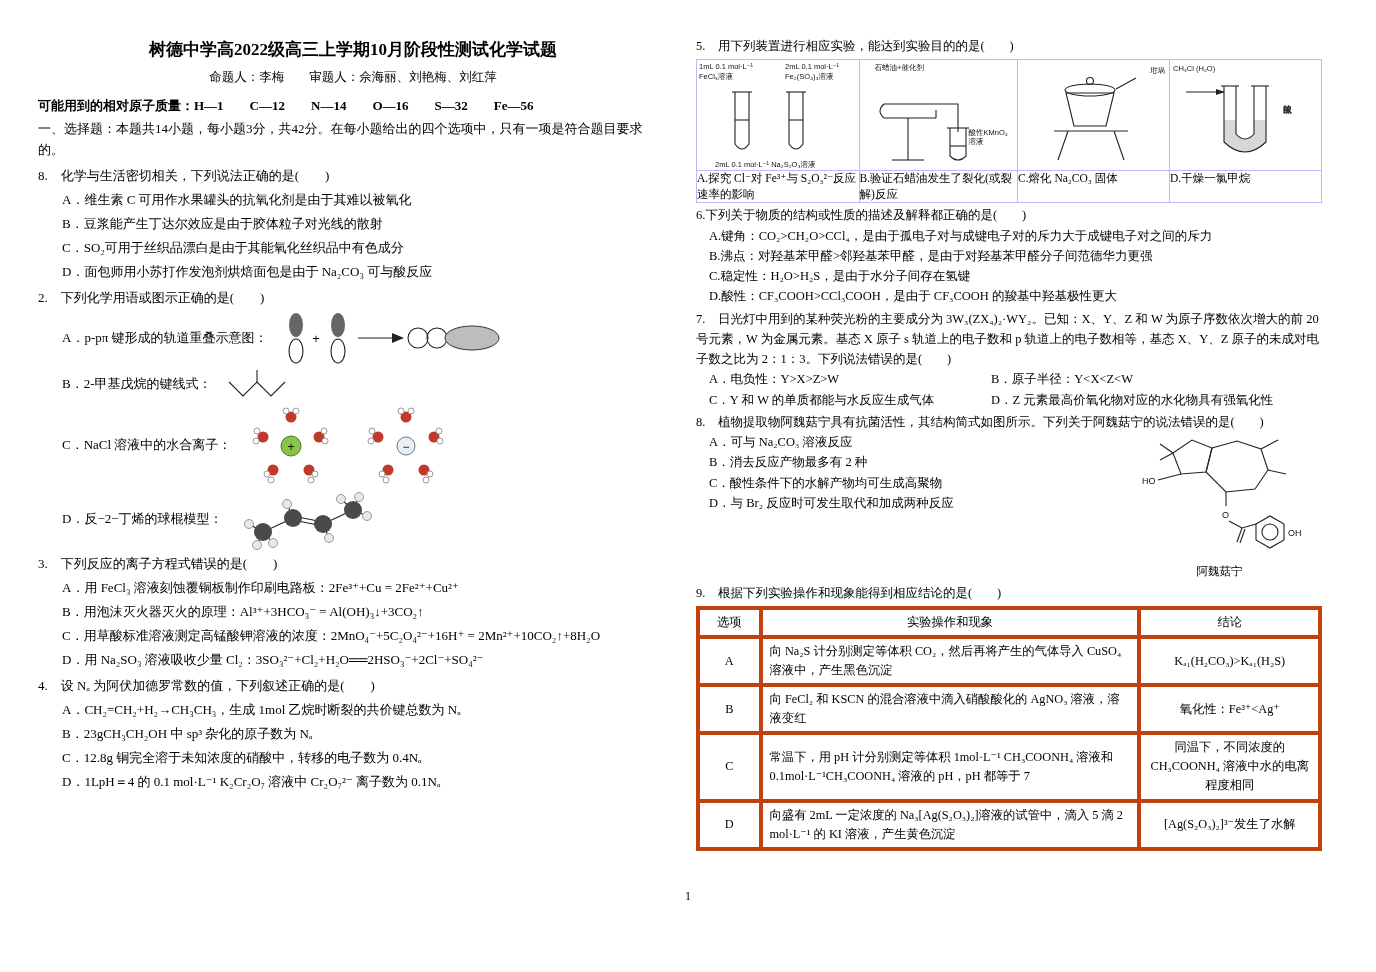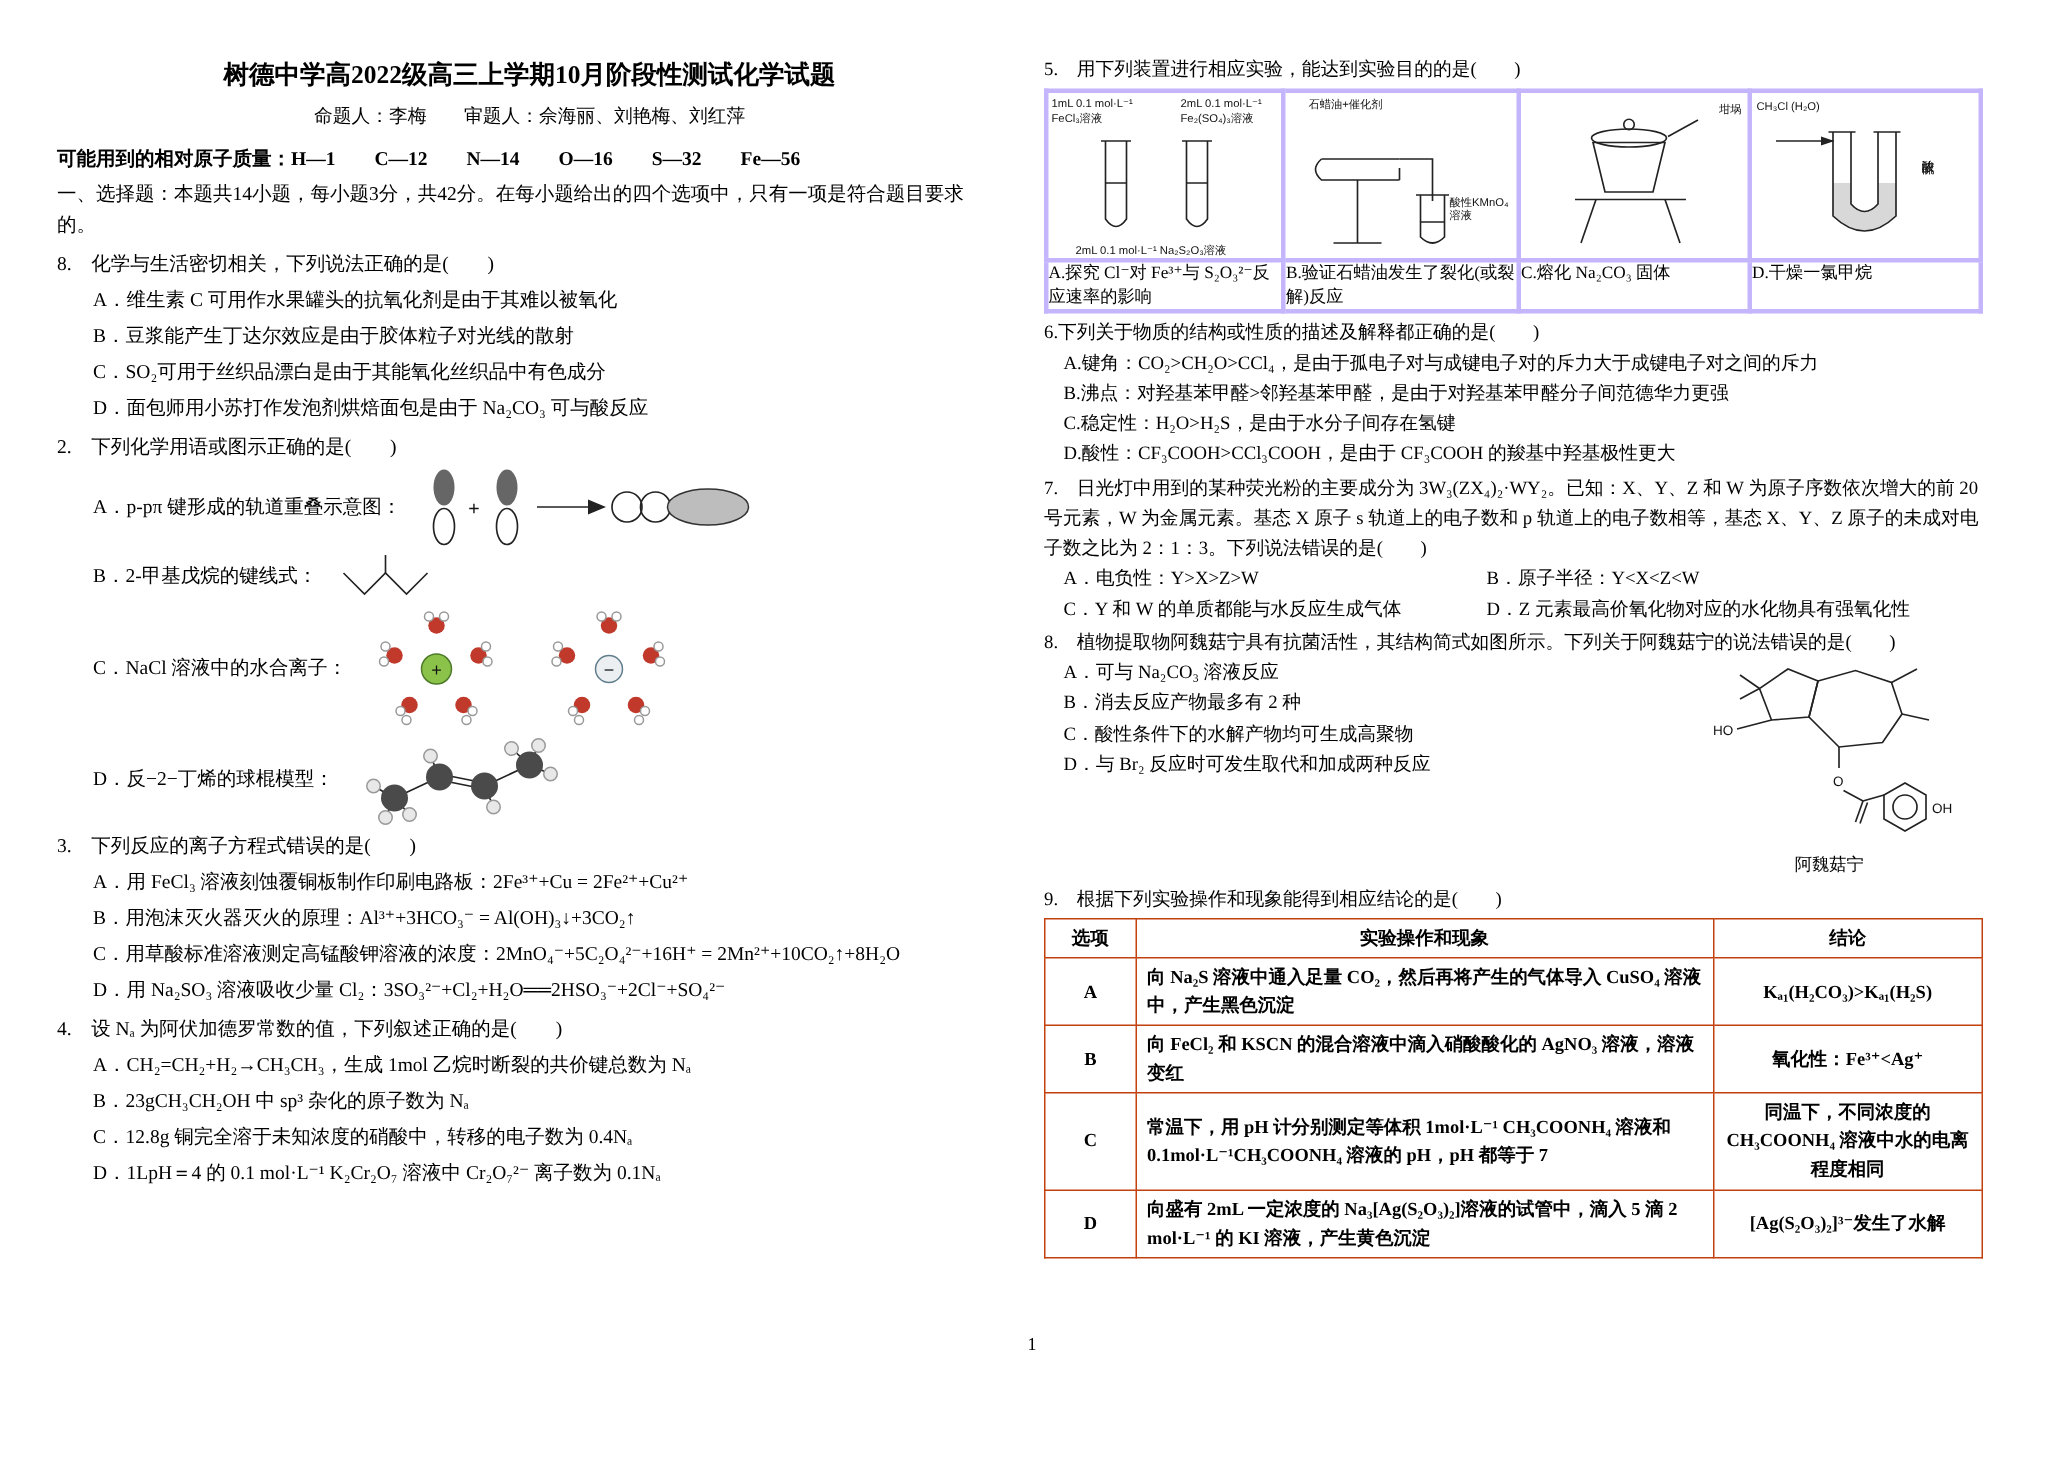--- a/index.html
+++ b/index.html
@@ -17,29 +17,29 @@
   .q{margin-top:2px;}
   .opt{padding-left:24px;}
   .opt2{padding-left:13px;}
   .figrow{display:flex;align-items:center;gap:12px;padding-left:24px;}
   .figrow svg{flex:none;}
   .optgrid{display:flex;padding-left:13px;align-items:flex-end;}
   .g1{width:46%;}
   .g2{flex:1;}
   table{border-collapse:collapse;}
   .app-table{margin-top:3px;}
-  .app-table td{border:3px solid #c4b5fd;padding:0;vertical-align:top;}
+  .app-table td{border:1px solid #c4b5fd;padding:0;vertical-align:top;}
   .app-cell{position:relative;width:151px;height:110px;}
   .app-label{position:absolute;font-size:7.5px;line-height:1.25;color:#111;
              font-family:"Liberation Sans","DejaVu Sans",sans-serif;}
   .vert{writing-mode:vertical-rl;font-size:8.5px;}
   .cap-td{font-size:11.5px;line-height:1.35;padding:3px 5px;vertical-align:top;}
   .res-table{margin-top:3px;}
-  .res-table th,.res-table td{border:1px solid #c2410c;padding:3px 7px;
-       font-weight:bold;font-size:12.3px;line-height:1.55;}
+  .res-table th,.res-table td{border:4px solid #c2410c;padding:3px 7px;
+       font-weight:normal;font-size:12.3px;line-height:1.55;}
   .sel{width:48px;text-align:center;}
   .opcell{width:386px;text-align:left;}
   .concell{width:168px;text-align:center;}
   .q8row{display:flex;padding-left:13px;gap:16px;}
   .q8opts{flex:1;}
   .q8fig{width:205px;text-align:center;}
   .figcap{font-size:11.5px;margin-top:-2px;}
   .pageno{position:absolute;left:0;right:0;bottom:68px;text-align:center;font-size:12px;}
   .ln{stroke:#222;stroke-width:1.1;fill:none;}
   .svgtxt{font-size:9px;font-family:"Liberation Sans","DejaVu Sans",sans-serif;fill:#111;}
@@ -319,21 +319,21 @@
       <div class="stem">9.　根据下列实验操作和现象能得到相应结论的是(　　)</div>
       <table class="res-table">
         <tbody>
             <tr>
           <th class="sel">选项</th>
           <th class="opcell" style="text-align:center">实验操作和现象</th>
           <th class="concell">结论</th>
         </tr>
         <tr>
           <td class="sel">A</td>
-          <td class="opcell">向 Na₂S 溶液中通入足量 CO₂，然后再将产生的气体导入 CuSO₄ 溶液中，产生黑色沉淀</td>
+          <td class="opcell">向 Na₂S 计分别测定等体积 CO₂，然后再将产生的气体导入 CuSO₄ 溶液中，产生黑色沉淀</td>
           <td class="concell">Kₐ₁(H₂CO₃)&gt;Kₐ₁(H₂S)</td>
         </tr>
         <tr>
           <td class="sel">B</td>
           <td class="opcell">向 FeCl₂ 和 KSCN 的混合溶液中滴入硝酸酸化的 AgNO₃ 溶液，溶液变红</td>
           <td class="concell">氧化性：Fe³⁺&lt;Ag⁺</td>
         </tr>
         <tr>
           <td class="sel">C</td>
           <td class="opcell">常温下，用 pH 计分别测定等体积 1mol·L⁻¹ CH₃COONH₄ 溶液和 0.1mol·L⁻¹CH₃COONH₄ 溶液的 pH，pH 都等于 7</td>

